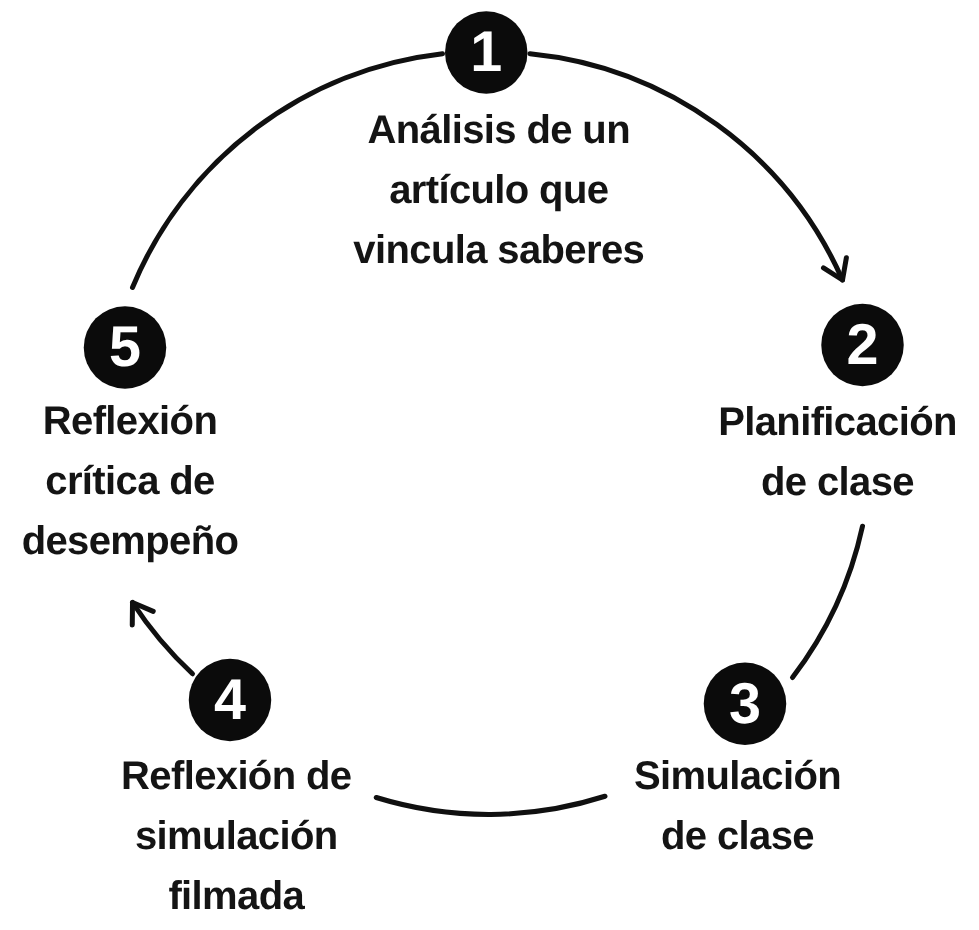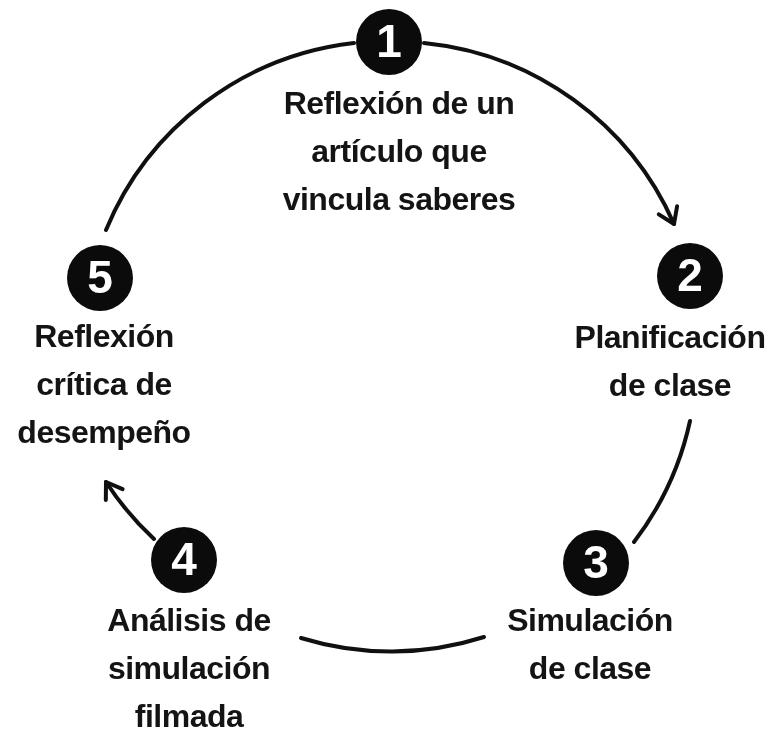--- a/index.html
+++ b/index.html
@@ -81,40 +81,40 @@
       <path d="M 424 43 A 306 306 0 0 1 674 224" marker-end="url(#open-arrow)"></path>
       <path d="M 690 421 A 306 306 0 0 1 634 542"></path>
       <path d="M 484 637 A 306 306 0 0 1 301 638"></path>
       <path d="M 154 539 A 306 306 0 0 1 106 482" marker-end="url(#open-arrow)"></path>
     </g>
   </svg>
 
   <div class="step-circle pos-c1">
     <span class="step-number">1</span>
   </div>
-  <div class="step-label pos-l1">Reflexión de un
+  <div class="step-label pos-l1">Análisis de un
 artículo que
 vincula saberes</div>
 
   <div class="step-circle pos-c2">
     <span class="step-number">2</span>
   </div>
   <div class="step-label pos-l2">Planificación
 de clase</div>
 
   <div class="step-circle pos-c3">
     <span class="step-number">3</span>
   </div>
   <div class="step-label pos-l3">Simulación
 de clase</div>
 
   <div class="step-circle pos-c4">
     <span class="step-number">4</span>
   </div>
-  <div class="step-label pos-l4">Análisis de
+  <div class="step-label pos-l4">Reflexión de
 simulación
 filmada</div>
 
   <div class="step-circle pos-c5">
     <span class="step-number">5</span>
   </div>
   <div class="step-label pos-l5">Reflexión
 crítica de
 desempeño</div>
 

